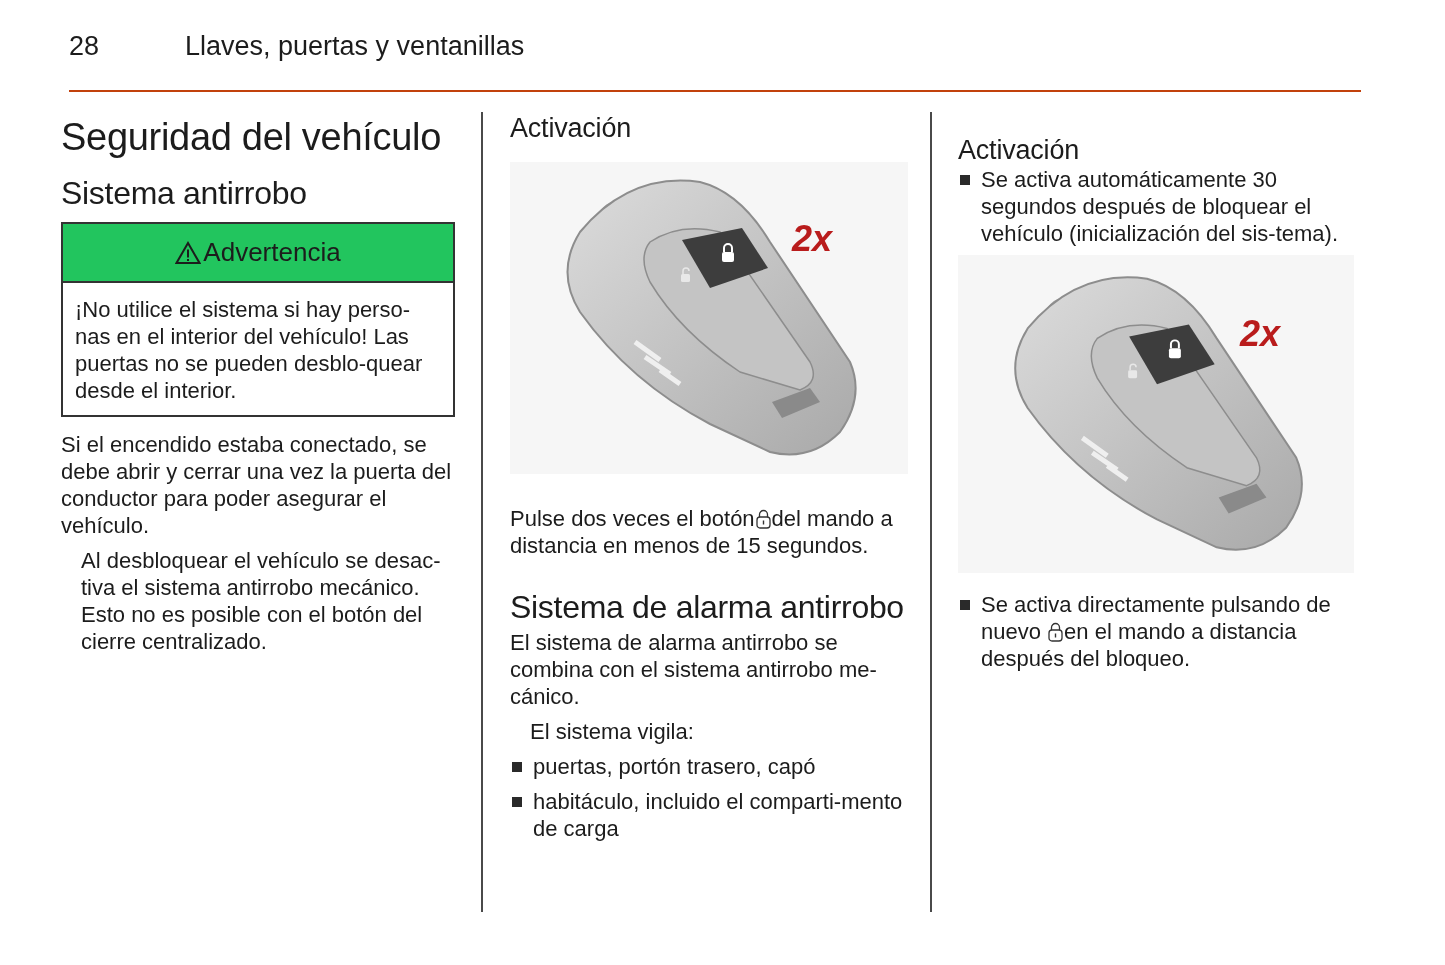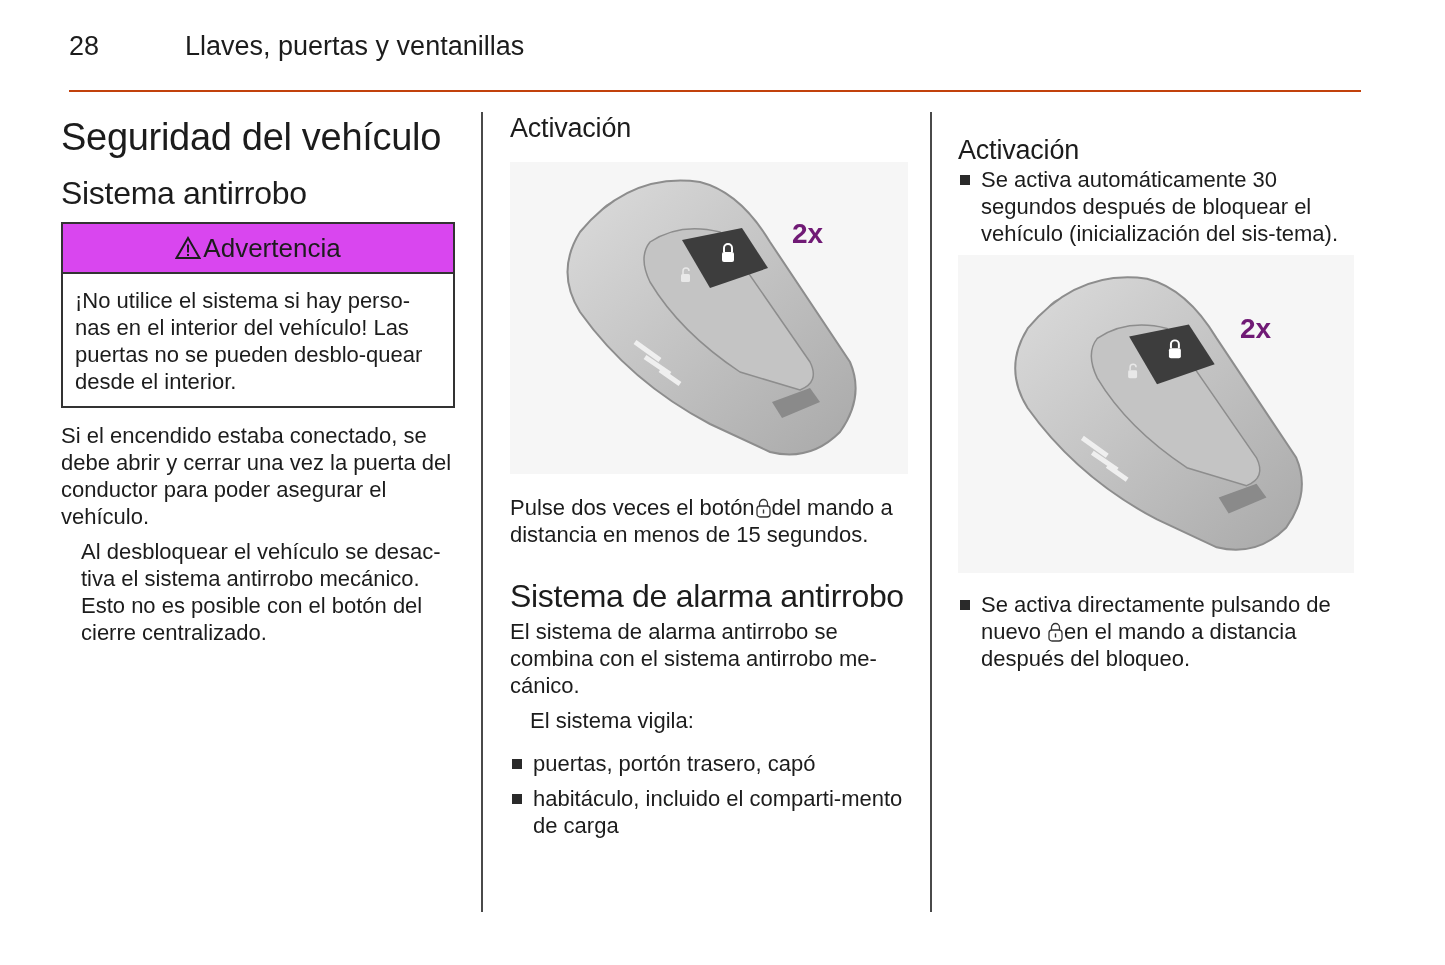--- a/index.html
+++ b/index.html
@@ -20,32 +20,32 @@
 
   .h1 { font-size: 38px; line-height: 46px; margin-top: 2px; letter-spacing: -0.3px; }
   .h2 { font-size: 32px; line-height: 38px; margin-top: 14px; letter-spacing: -0.3px; }
   .h3 { font-size: 27px; line-height: 32px; letter-spacing: -0.2px; }
   .h2b { font-size: 32px; line-height: 37px; letter-spacing: -0.3px; }
 
   p, li { font-size: 22px; line-height: 27px; }
   p + p { margin-top: 8px; margin-left: 20px; }
 
   .warning { border: 2px solid #333; margin-top: 10px; width: 394px; }
-  .warning-head { background: #d946ef; border-bottom: 2px solid #333; height: 50px; display: flex; align-items: center; justify-content: center; font-size: 26px; }
+  .warning-head { background: #22c55e; border-bottom: 2px solid #333; height: 59px; display: flex; align-items: center; justify-content: center; font-size: 26px; }
   .warning-body { padding: 13px 11px 11px 12px; }
   .warning-body p { font-size: 22px; line-height: 27px; }
   .tri { display: inline-block; width: 26px; height: 24px; margin-right: 2px; vertical-align: -2px; }
 
   ul.bullets { list-style: none; }
   ul.bullets li { position: relative; padding-left: 23px; }
   ul.bullets li + li { margin-top: 8px; }
   ul.bullets li::before { content: ""; position: absolute; left: 2px; top: 9px; width: 10px; height: 10px; background: #2a2a2a; }
 
   .figure { position: relative; background: #f6f6f6; }
-  .fig-label { position: absolute; font-size: 28px; font-weight: bold; color: #701a75; }
+  .fig-label { position: absolute; font-size: 36px; font-weight: bold; color: #b91c1c; font-style: italic; }
 
   .lock-inline { display: inline-block; width: 15px; height: 20px; vertical-align: -3px; margin: 0 1px; }
 </style>
 </head>
 <body>
 
 <div class="page-header">
   <span class="page-number">28</span>
   <span class="chapter-title">Llaves, puertas y ventanillas</span>
 </div>
@@ -95,34 +95,34 @@
       <rect x="212" y="90" width="12" height="10" rx="2" fill="#ffffff"></rect>
       <path d="M214 90 v-4 a4 4 0 0 1 8 0 v4" fill="none" stroke="#fff" stroke-width="2"></path>
       <rect x="171" y="112" width="9" height="8" rx="1.5" fill="#e8e8e8"></rect>
       <path d="M173 112 v-3 a3 3 0 0 1 6 0" fill="none" stroke="#e8e8e8" stroke-width="1.5"></path>
       <path d="M262 240 L300 226 L310 240 L272 256 Z" fill="#8a8a8a"></path>
       <path d="M125 180 L150 198 M135 195 L160 212 M150 208 L170 222" stroke="#efefef" stroke-width="5"></path>
     </svg>
     <span class="fig-label" style="left:282px;top:56px;">2x</span>
   </div>
 
-  <p style="margin-top:20px">
+  <p style="margin-top:31px">
     <span>Pulse dos veces el botón</span><svg class="lock-inline" viewBox="0 0 15 20">
         <rect x="1" y="8" width="13" height="11" rx="3" fill="none" stroke="#333" stroke-width="1.3"></rect>
         <path d="M3.5 8 V5.5 a4 4 0 0 1 8 0 V8" fill="none" stroke="#333" stroke-width="1.3"></path>
         <rect x="6.8" y="11.5" width="1.4" height="4" fill="#333"></rect>
       </svg><span>del mando a distancia en menos de 15 segundos.</span>
   </p>
 
   <div class="h2b" style="margin-top:30px">Sistema de alarma antirrobo</div>
   <div style="margin-top:3px">
     <p>El sistema de alarma antirrobo se combina con el sistema antirrobo me-cánico.</p>
     <p>El sistema vigila:</p>
   </div>
-  <ul class="bullets" style="margin-top:16px">
+  <ul class="bullets" style="margin-top:8px">
     <li>puertas, portón trasero, capó</li>
     <li>habitáculo, incluido el comparti-mento de carga</li>
   </ul>
 </div>
 
 <div class="col col3" style="top:116px;">
 
   <div class="h3" style="margin-top:18px">Activación</div>
   <ul class="bullets" style="margin-top:0">
     <li>Se activa automáticamente 30 segundos después de bloquear el vehículo (inicialización del sis-tema).</li>

